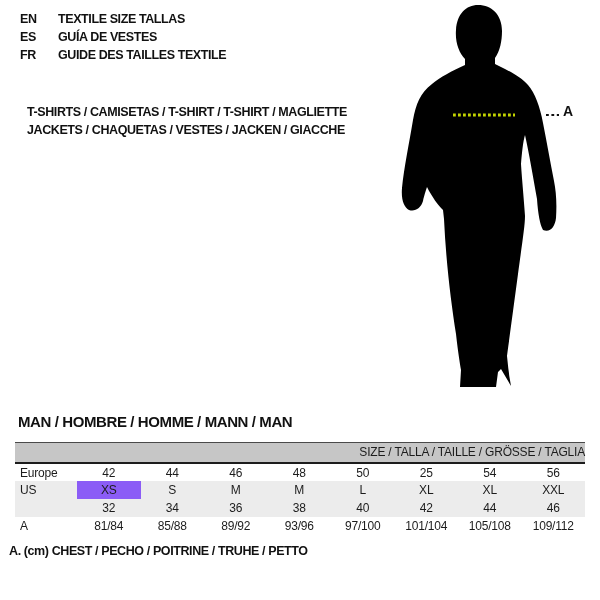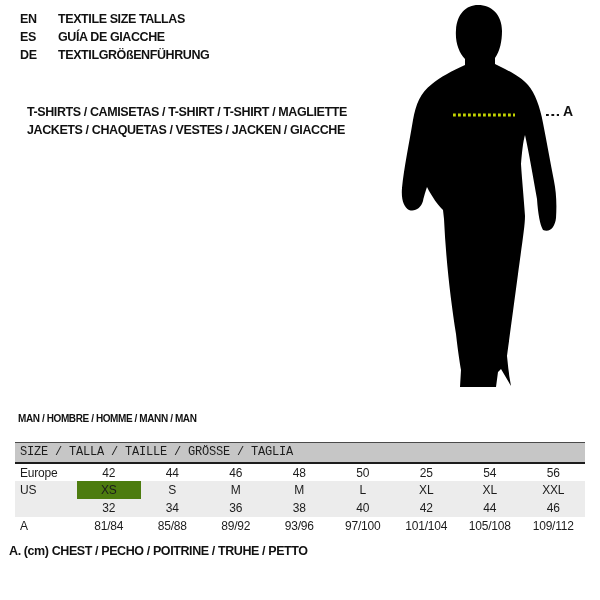--- a/index.html
+++ b/index.html
@@ -21,58 +21,57 @@
   .lang-code { width:38px; flex:0 0 38px; }
 
   
   .garment-lines { position:absolute; left:20px; top:103px; font-size:12.5px; font-weight:bold; line-height:18.2px;margin-left:7px; }
 
   
   .figure-wrap { position:absolute; left:398px; top:4px; width:200px; height:384px; }
   .measure-a-label { position:absolute; left:563px; top:103px; font-size:14px; font-weight:bold; letter-spacing:0; }
 
   
-  .section-title { position:absolute; left:18px; top:413px; font-size:10px; font-weight:bold; }
+  .section-title { position:absolute; left:18px; top:413px; font-size:15px; font-weight:bold; }
 
   
   table.size-table {
     position:absolute; left:15px; top:442px; width:570px;
     border-collapse:collapse; table-layout:fixed;
     font-size:12px; letter-spacing:-0.2px; color:#1c1c1c;
   }
   table.size-table th.hdr {
-    font-weight:normal; text-align:left; padding:2px 0 3px 5px;
+    font-weight:normal; text-align:right; padding:2px 0 3px 5px;
     border-top:1px solid #4a4a4a; border-bottom:2px solid #1c1c1c;
     color:#1c1c1c;
-    font-family:Liberation Mono, monospace;
   }
   table.size-table td { height:18px; text-align:center; padding:0; }
   table.size-table td.label { text-align:left; padding-left:5px; }
   table.size-table tr.shaded td { background:#ececec; }
 
   
   .footnote { position:absolute; left:9px; top:544px; font-size:12.5px; font-weight:bold; }
 </style>
 </head>
 <body>
 
 <div class="page">
 
   <div class="lang-list cond">
       <div class="lang-row">
         <span class="lang-code">EN</span>
         <span>TEXTILE SIZE TALLAS</span>
       </div>
       <div class="lang-row">
         <span class="lang-code">ES</span>
-        <span>GUÍA DE GIACCHE</span>
+        <span>GUÍA DE VESTES</span>
       </div>
       <div class="lang-row">
-        <span class="lang-code">DE</span>
-        <span>TEXTILGRÖßENFÜHRUNG</span>
+        <span class="lang-code">FR</span>
+        <span>GUIDE DES TAILLES TEXTILE</span>
       </div>
     </div>
 
   <div class="garment-lines cond">
     <div>T-SHIRTS / CAMISETAS / T-SHIRT / T-SHIRT / MAGLIETTE</div>
     <div>JACKETS / CHAQUETAS / VESTES / JACKEN / GIACCHE</div>
   </div>
 
   <div class="figure-wrap">
     <svg width="170" height="384" viewBox="0 0 170 384" xmlns="http://www.w3.org/2000/svg">
@@ -145,21 +144,21 @@
           <td>44</td>
           <td>46</td>
           <td>48</td>
           <td>50</td>
           <td>25</td>
           <td>54</td>
           <td>56</td>
         </tr>
         <tr class="shaded">
           <td class="label" style="background: rgb(236, 236, 236);">US</td>
-          <td style="background: #4d7c0f; margin-top: 20px;">XS</td>
+          <td style="background: #8b5cf6; margin-top: 20px;">XS</td>
           <td style="background: rgb(236, 236, 236);">S</td>
           <td style="background: rgb(236, 236, 236);">M</td>
           <td style="background: rgb(236, 236, 236);">M</td>
           <td style="background: rgb(236, 236, 236);">L</td>
           <td style="background: rgb(236, 236, 236);">XL</td>
           <td style="background: rgb(236, 236, 236);">XL</td>
           <td style="background: rgb(236, 236, 236);">XXL</td>
         </tr>
         <tr class="shaded">
           <td class="label" style="background: rgb(236, 236, 236);"></td>

